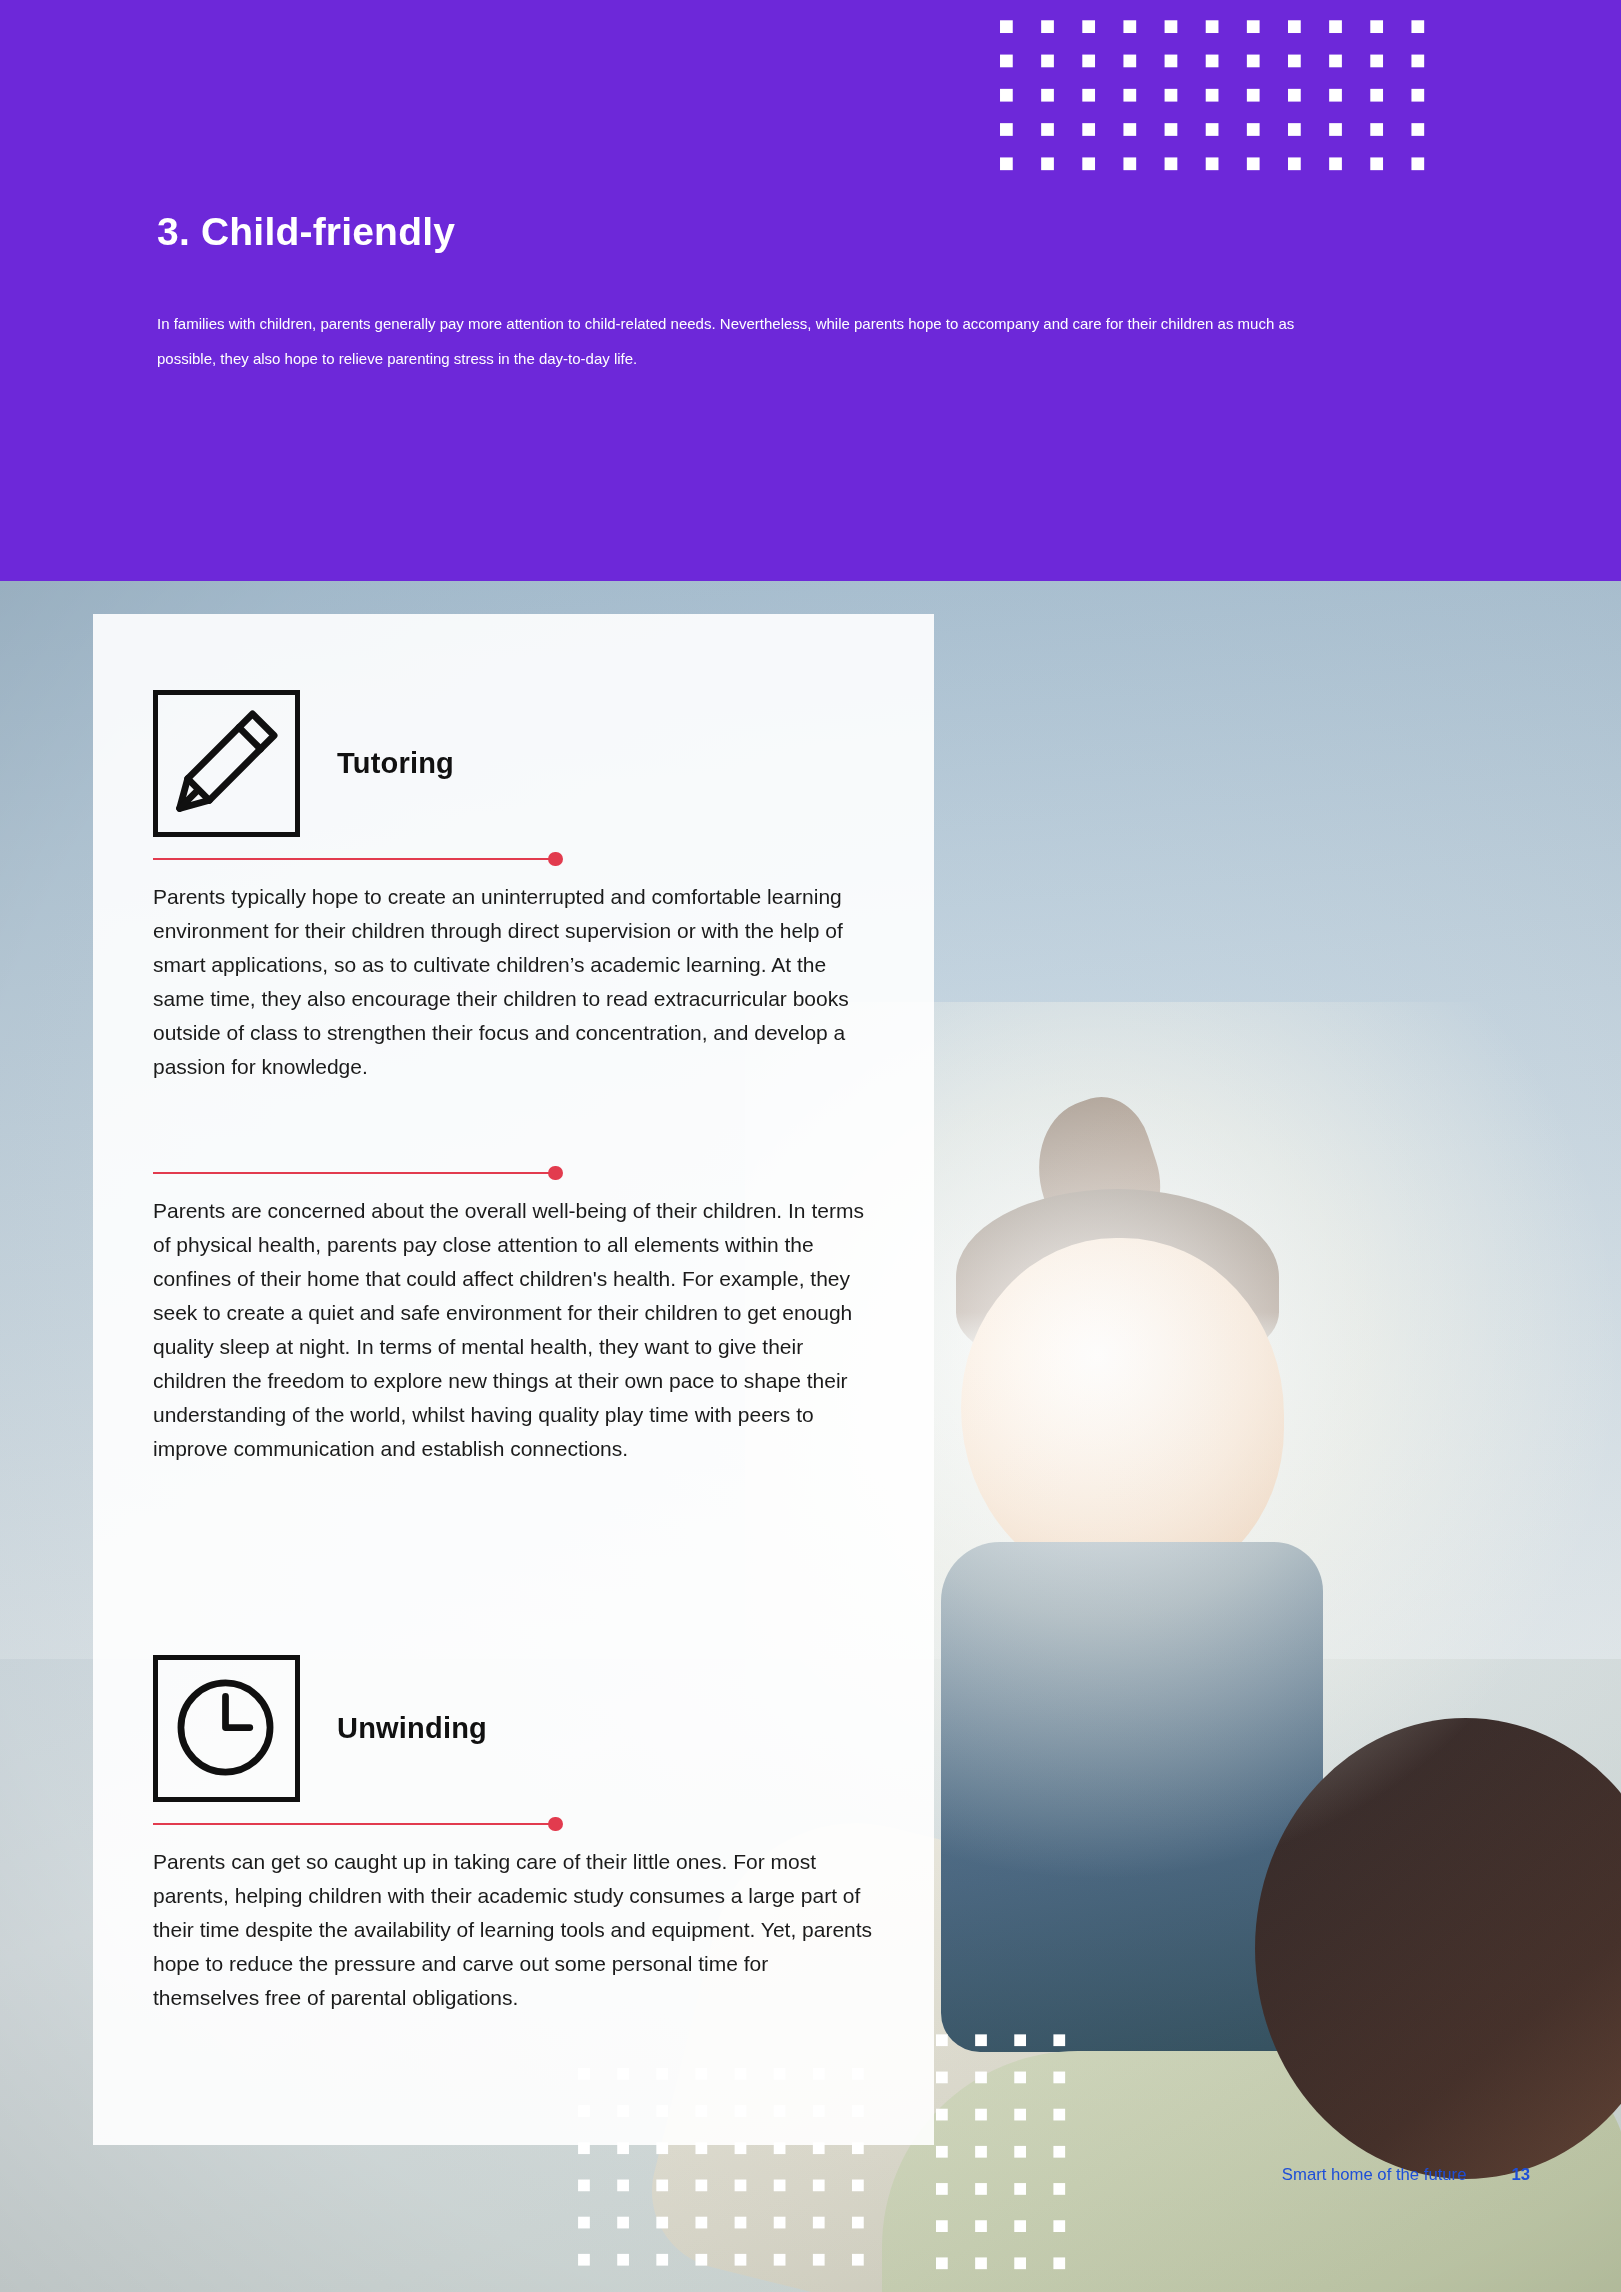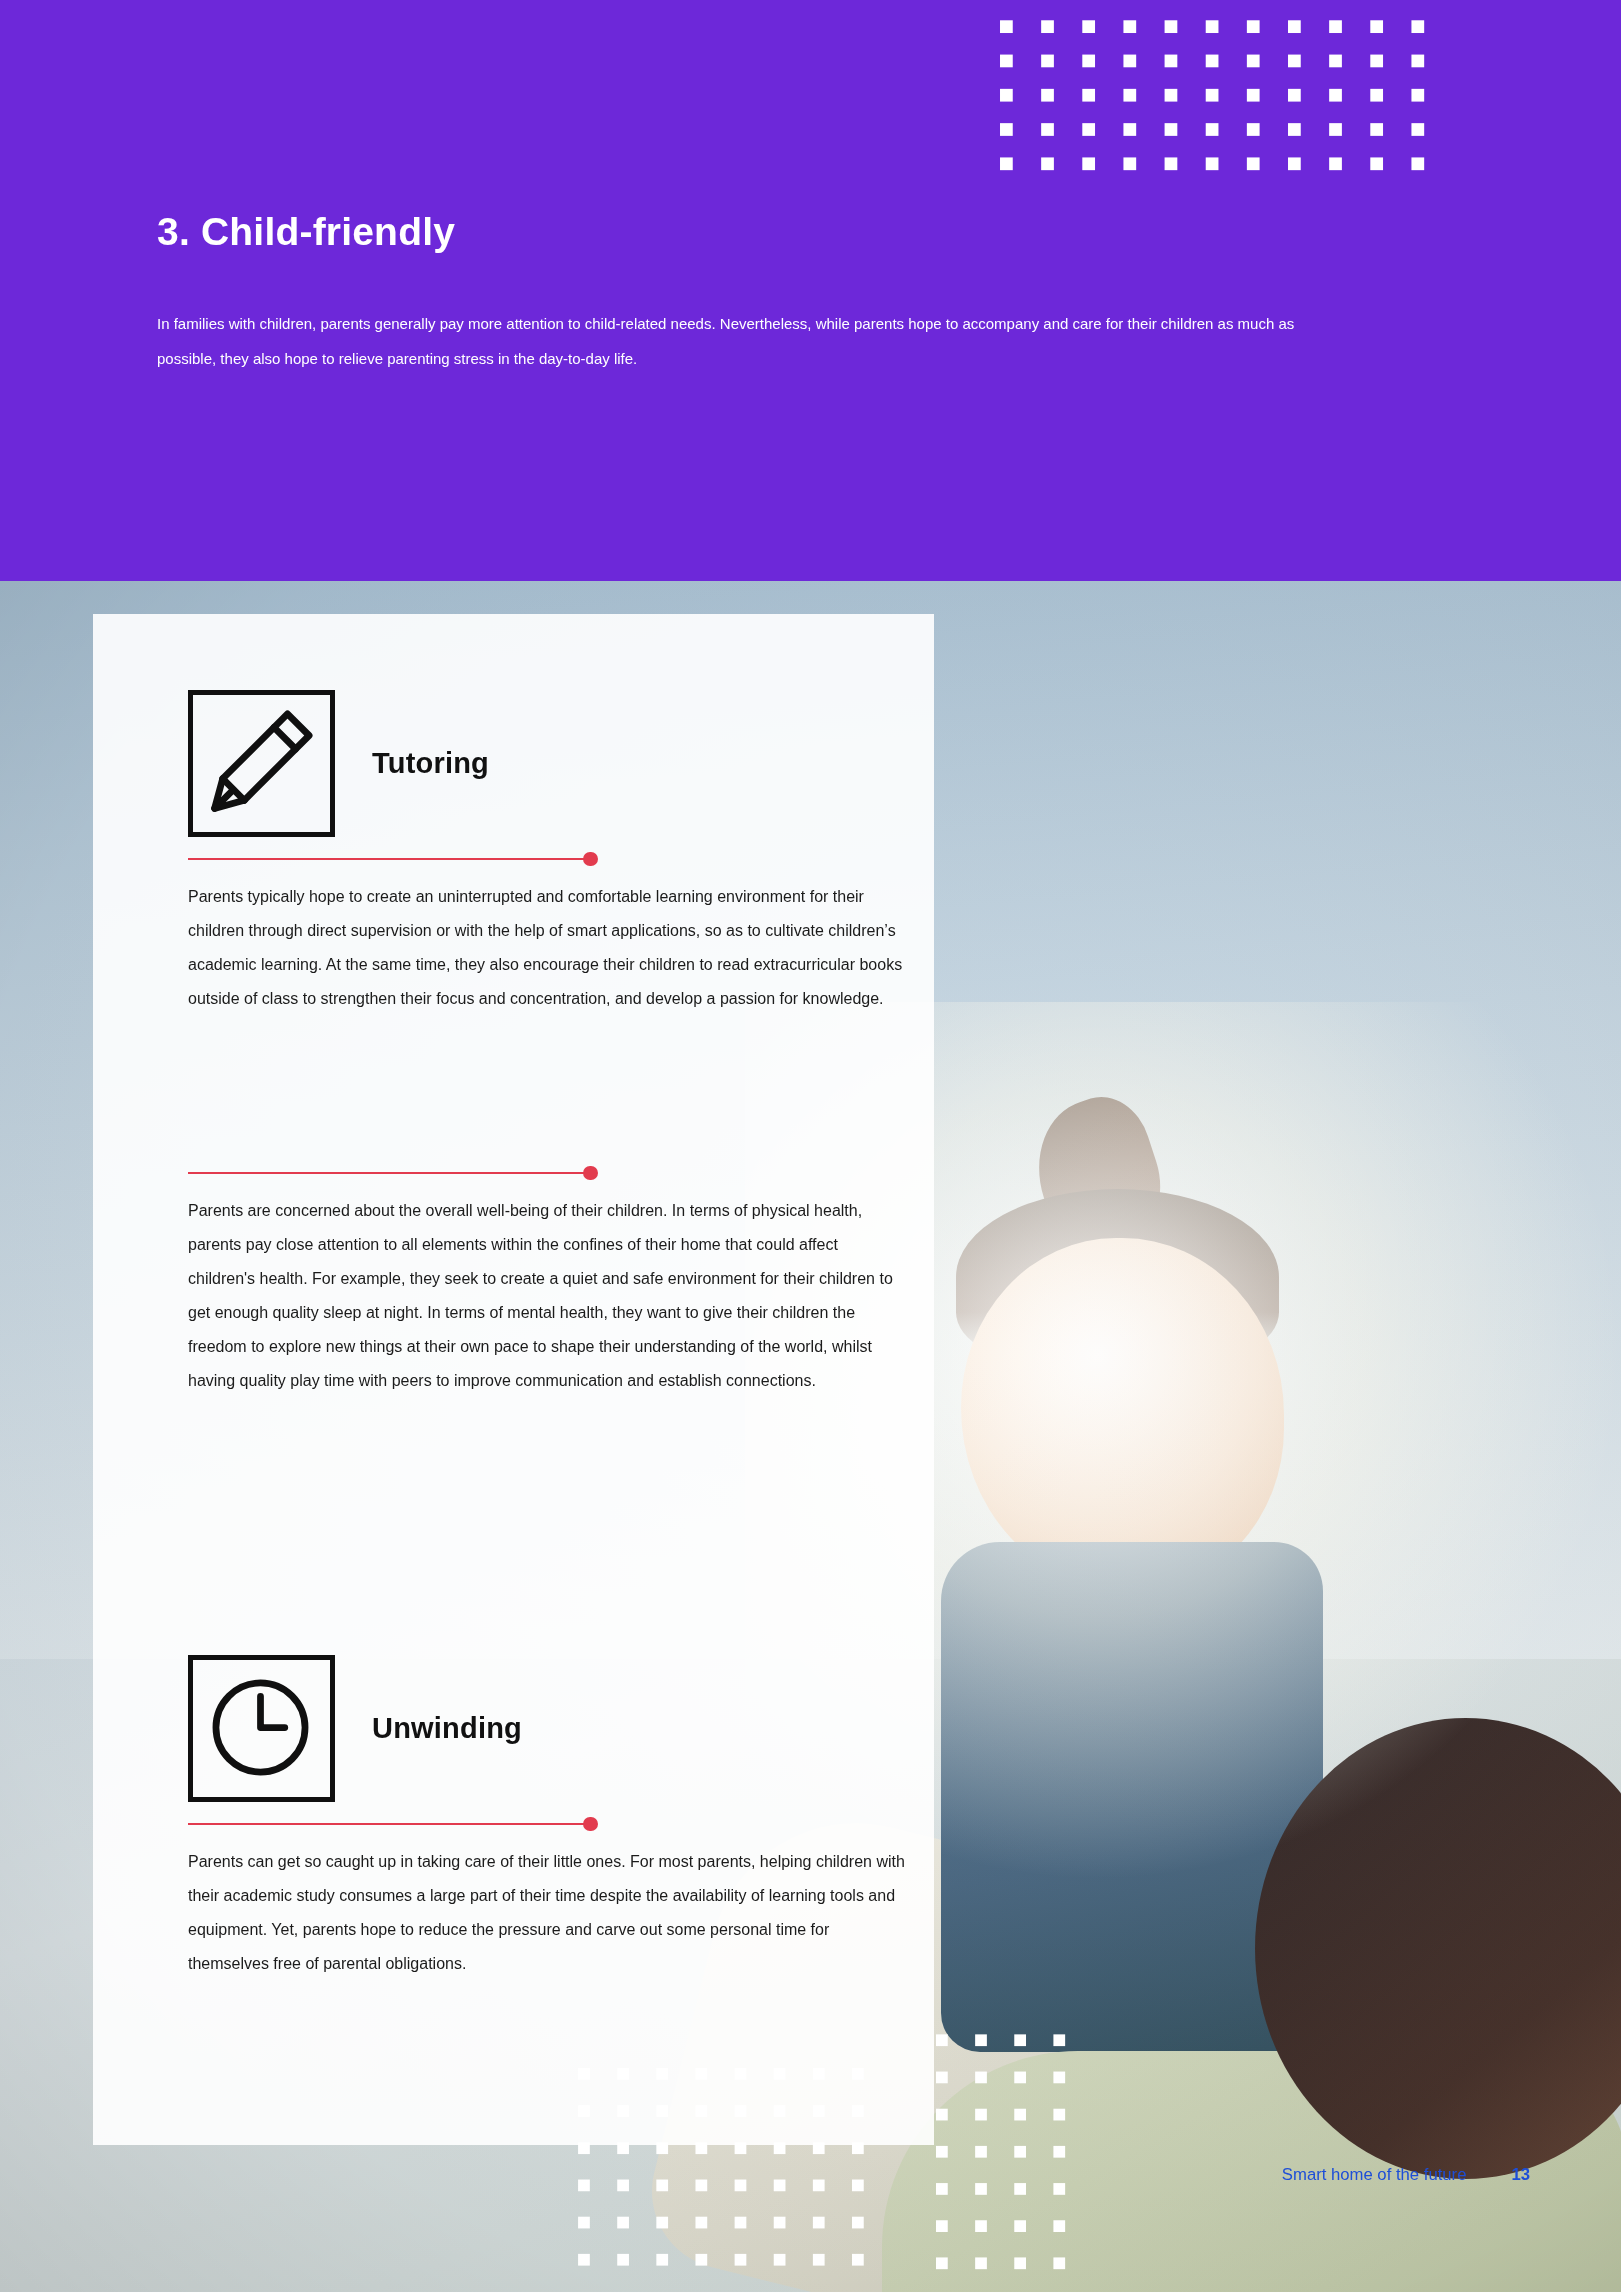--- a/index.html
+++ b/index.html
@@ -141,21 +141,21 @@
   
   .card {
     position: absolute;
     left: 93px;
     top: 614px;
     width: 841px;
     height: 1531px;
     background: rgba(255,255,255,0.90);
   }
 
-  .block { position: absolute; left: 60px; width: 745px; margin-left: 35px; }
+  .block { position: absolute; left: 60px; width: 745px; }
 
   .icon-row {
     display: flex;
     align-items: center;
     gap: 37px;
   }
   .icon-box {
     width: 147px;
     height: 147px;
     border: 5.9px solid #101010;
@@ -186,21 +186,21 @@
   .rule .dot {
     position: absolute;
     right: 0; top: 1px;
     width: 14.7px; height: 14.7px;
     border-radius: 50%;
     background: #e23b4e;
   }
   .blk-body {
     margin-top: 13.7px;
     width: 720px;
-    font-size: 16px;
+    font-size: 21px;
     line-height: 34px;
     color: #1b1b1b;
   }
 
   .b1 { top: 76px; }
   .b2 { top: 537px; }
   .b3 { top: 1041px; }
 
   
   .bottom-dots-left {

